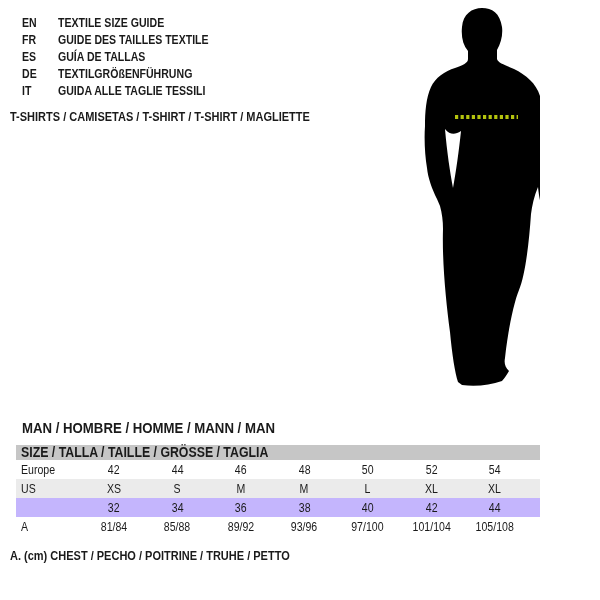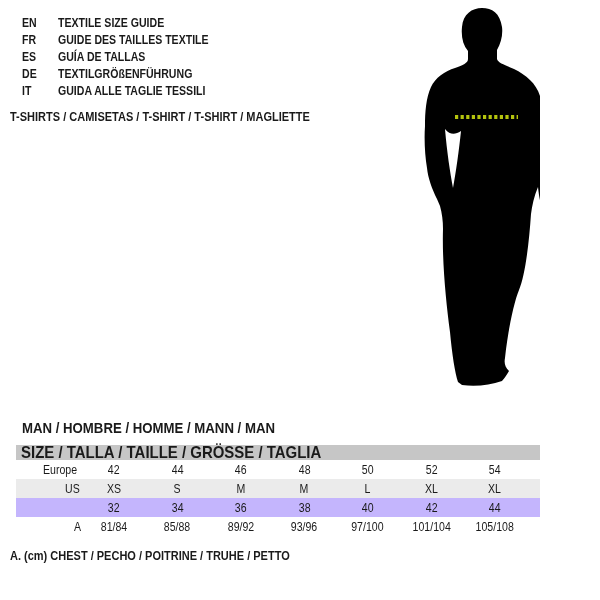--- a/index.html
+++ b/index.html
@@ -17,26 +17,26 @@
 
   .categories { position:absolute; left:10px; top:108px; font-weight:bold; font-size:12.5px; line-height:18px;text-align:center; }
 
   .fig-svg { position:absolute; left:398px; top:0; width:172px; height:400px; }
   .measure-a { position:absolute; left:559px; top:106px; font-size:14px; font-weight:400; color:#111; }
 
   .section-title { position:absolute; left:22px; top:419px; font-weight:bold; font-size:15px; }
 
   .size-table-wrap { position:absolute; left:16px; top:445px; width:574px; }
   .table-head {
-    height:15px; background:#c6c6c6; font-weight:bold; font-size:17px;
+    height:15px; background:#c6c6c6; font-weight:bold; font-size:14px;
     line-height:15px; padding-left:5px; box-sizing:border-box;
   }
   table.size-table { width:574px; border-collapse:collapse; table-layout:fixed; font-size:12px; font-weight:normal; }
   table.size-table td { height:19px; padding:0; text-align:center; vertical-align:middle; }
-  table.size-table td.rowlabel { text-align:right; padding-left:5px;margin-top:28px; }
+  table.size-table td.rowlabel { text-align:left; padding-left:5px;margin-top:28px; }
   table.size-table col.labelcol { width:66px; }
   tr.shaded { background:#ebebeb; }
 
   .footnote { position:absolute; left:10px; top:549px; font-weight:bold; font-size:12.5px; }
 </style>
 </head>
 <body>
 
 <div class="canvas">
 

